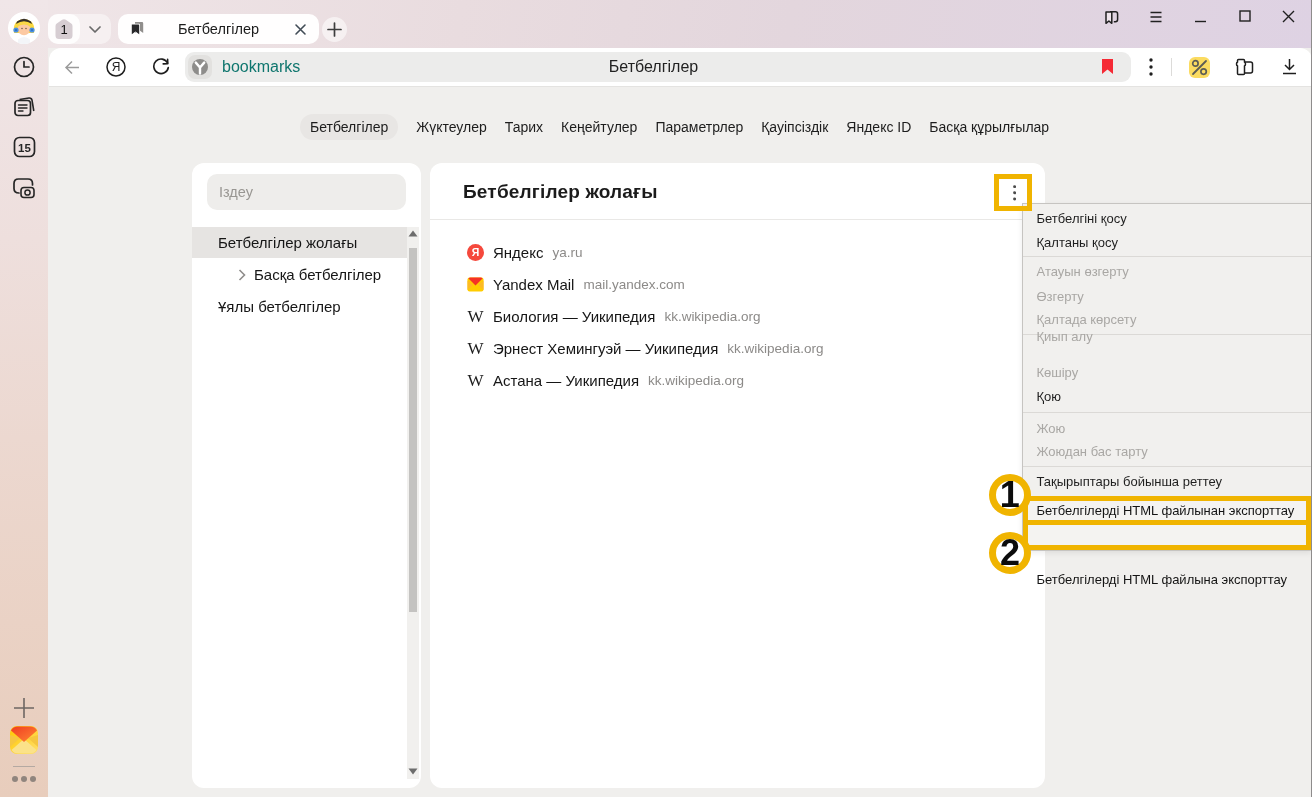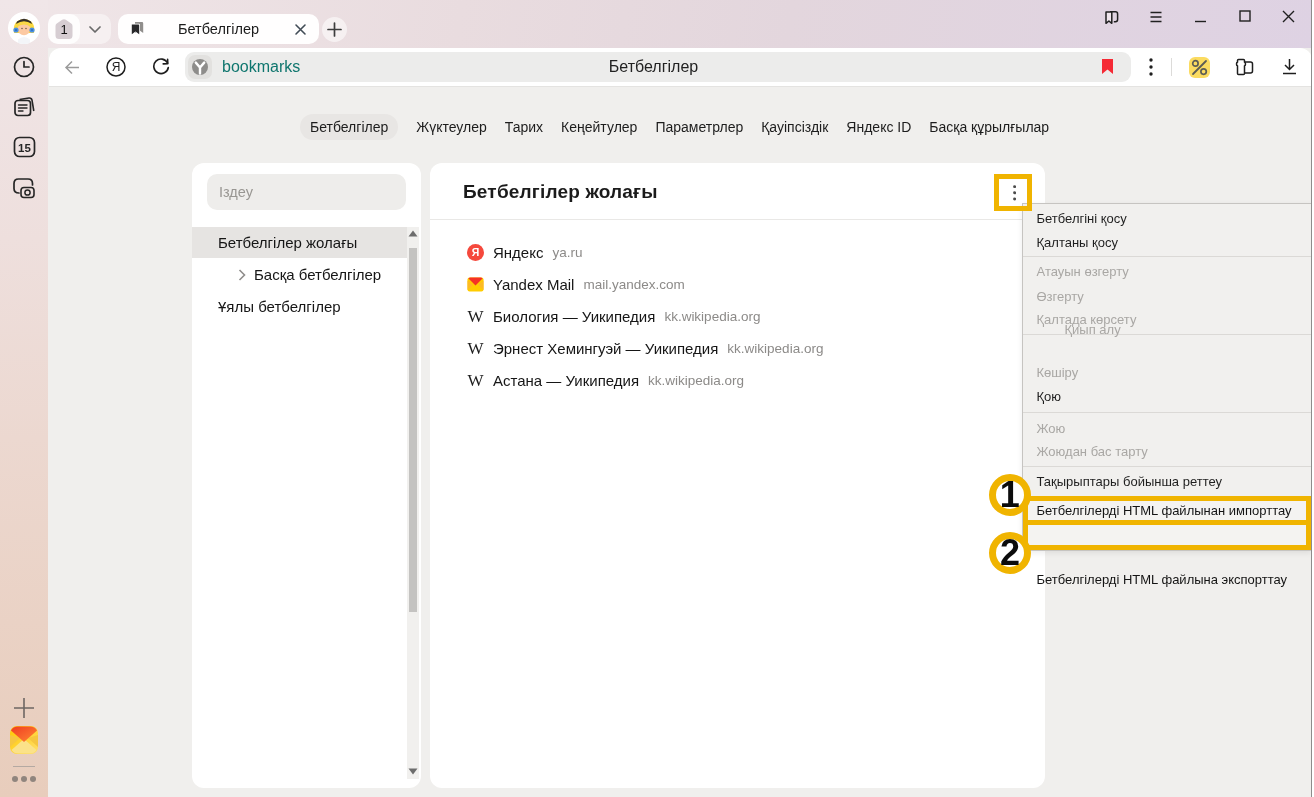--- a/index.html
+++ b/index.html
@@ -308,28 +308,28 @@
   </div>
 
   <div class="abs" id="menu"></div>
   <div class="mi" style="top:207px;">Бетбелгіні қосу</div>
   <div class="mi" style="top:231px;text-align:right;">Қалтаны қосу</div>
   <div class="msep" style="top:256px;"></div>
   <div class="mi dis" style="top:260px;">Атауын өзгерту</div>
   <div class="mi dis" style="top:284.5px;">Өзгерту</div>
   <div class="mi dis" style="top:308px;">Қалтада көрсету</div>
   <div class="msep" style="top:334px;"></div>
-  <div class="mi dis" style="top:318px;margin-left:28px;">Қиып алу</div>
+  <div class="mi dis" style="top:325px;">Қиып алу</div>
   <div class="mi dis" style="top:361px;">Көшіру</div>
   <div class="mi" style="top:385px;">Қою</div>
   <div class="msep" style="top:412px;"></div>
   <div class="mi dis" style="top:416.5px;">Жою</div>
   <div class="mi dis" style="top:440px;">Жоюдан бас тарту</div>
   <div class="msep" style="top:465.5px;"></div>
   <div class="mi" style="top:470px;">Тақырыптары бойынша реттеу</div>
 
   <div class="ybox abs" id="ybox1"></div>
   <div class="abs" id="ymid"></div>
-  <div class="abs" id="ytx1">Бетбелгілерді HTML файлынан импорттау</div>
+  <div class="abs" id="ytx1">Бетбелгілерді HTML файлынан экспорттау</div>
   <div class="abs" id="ytx2">Бетбелгілерді HTML файлына экспорттау</div>
   <div class="ybox abs" id="ybox0"></div>
   <div class="ycirc abs" id="yc1">1</div>
   <div class="ycirc abs" id="yc2">2</div>
 
 </body></html>

